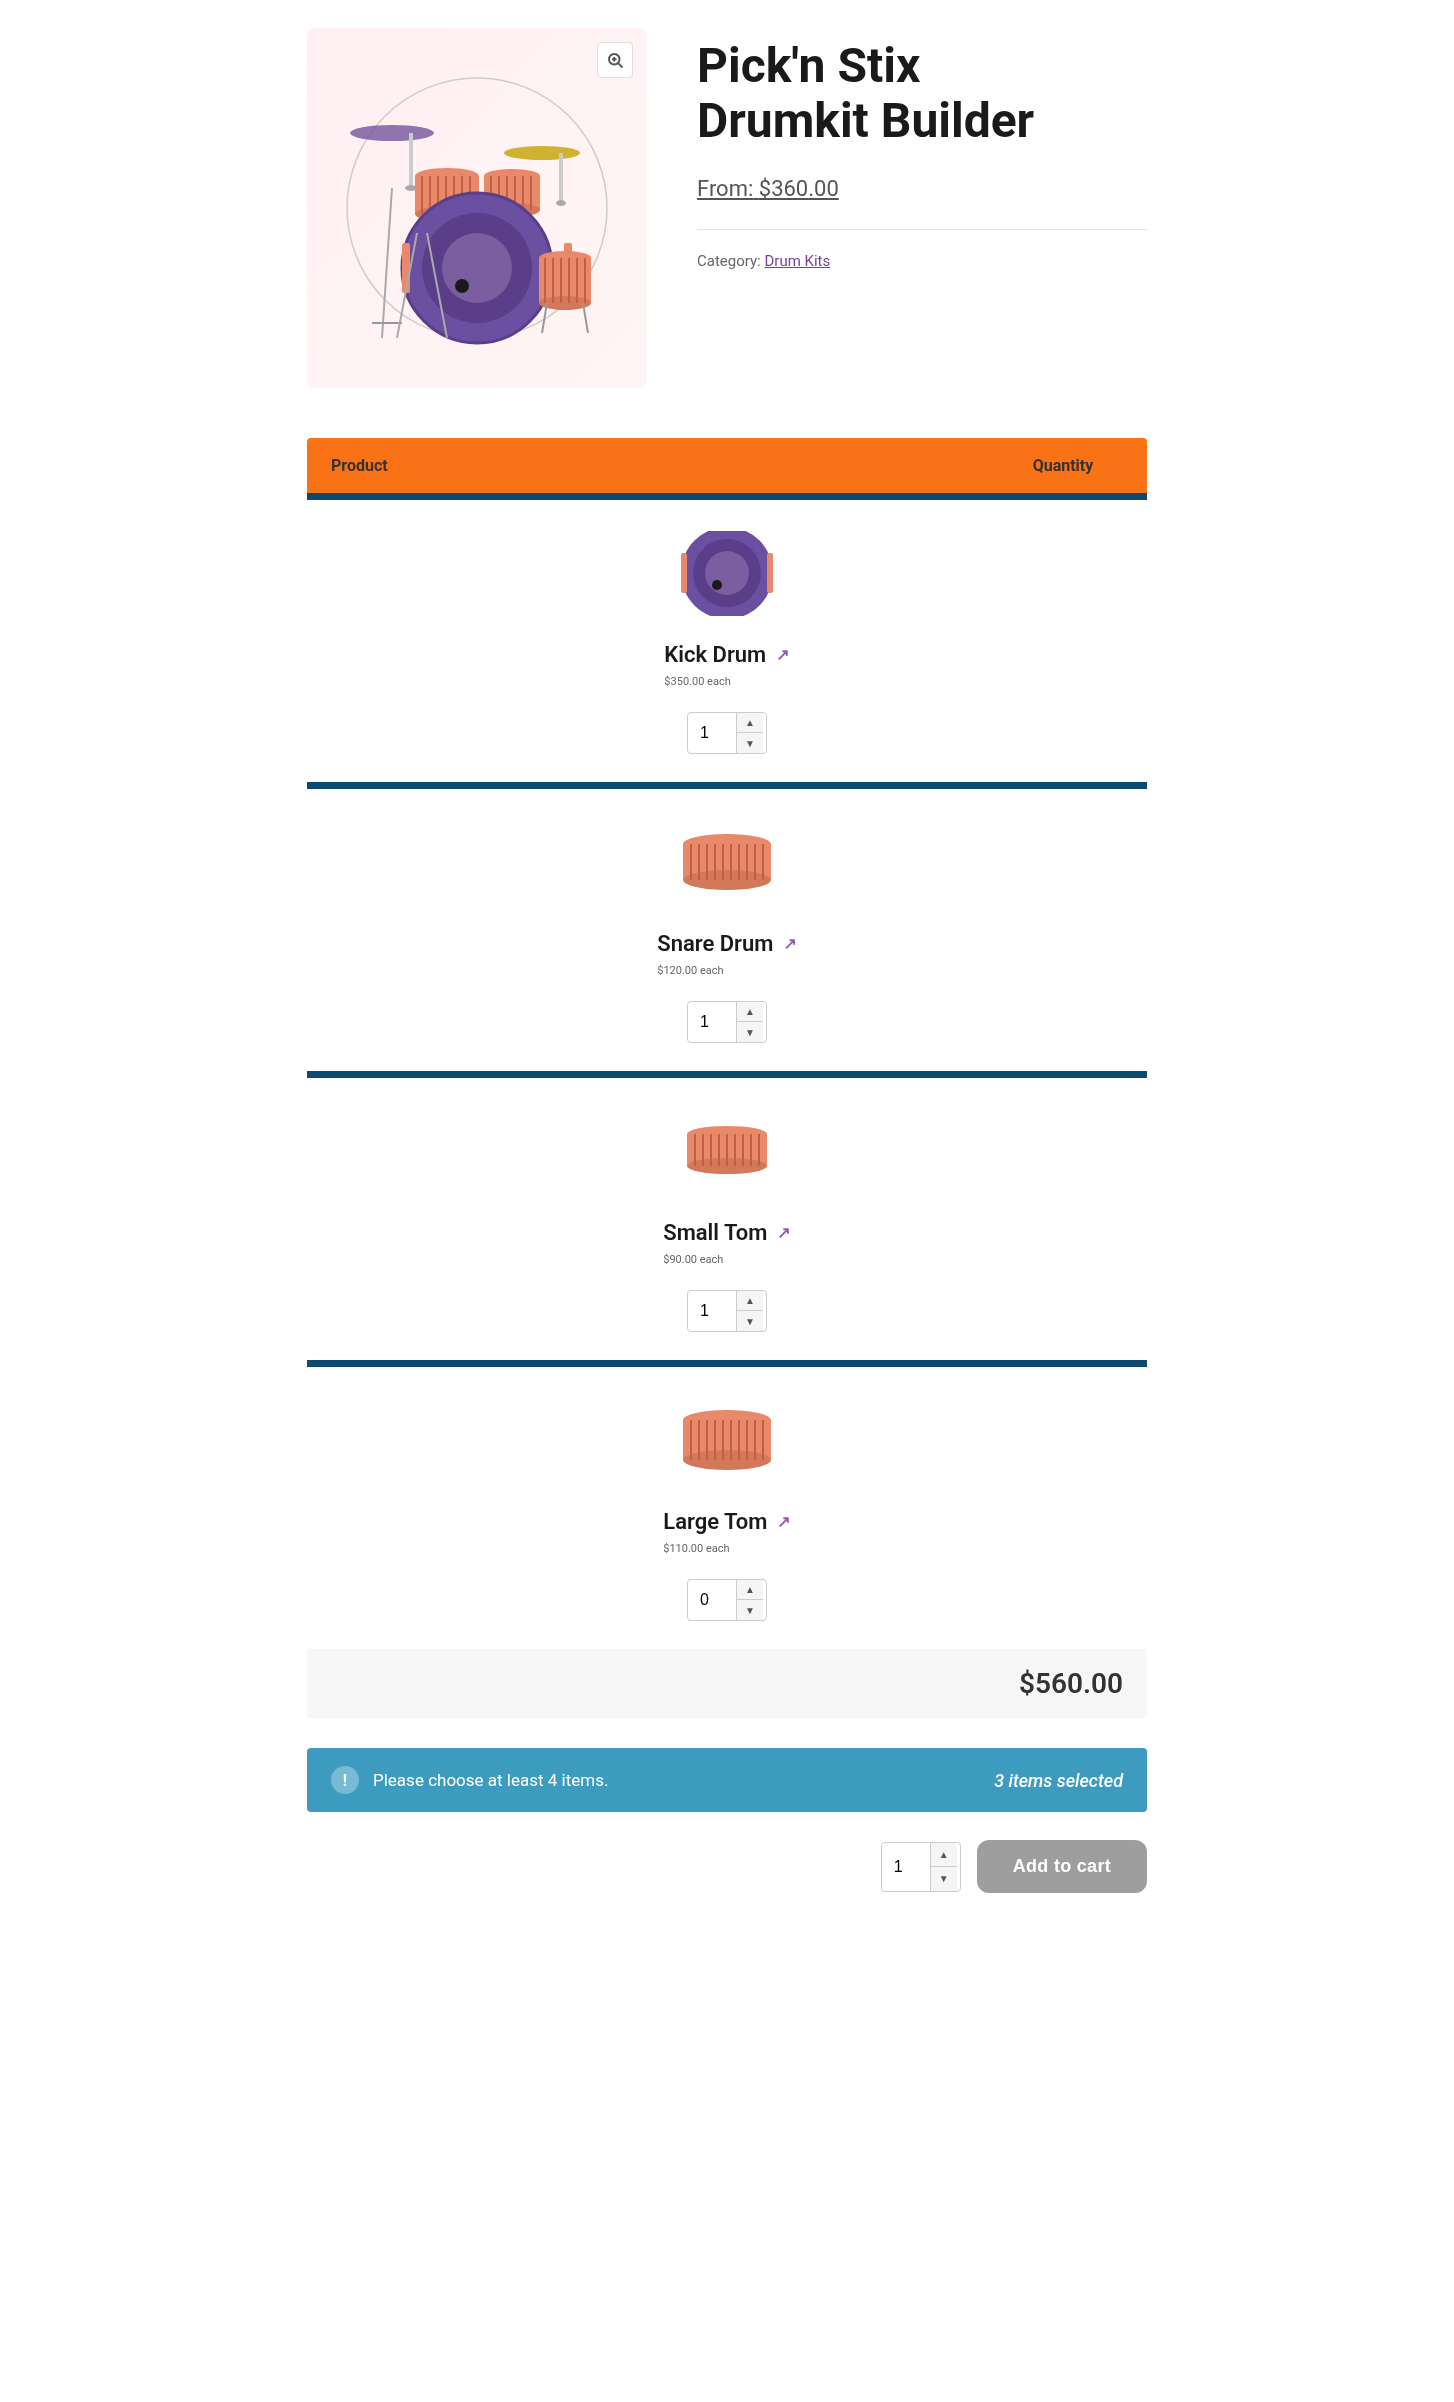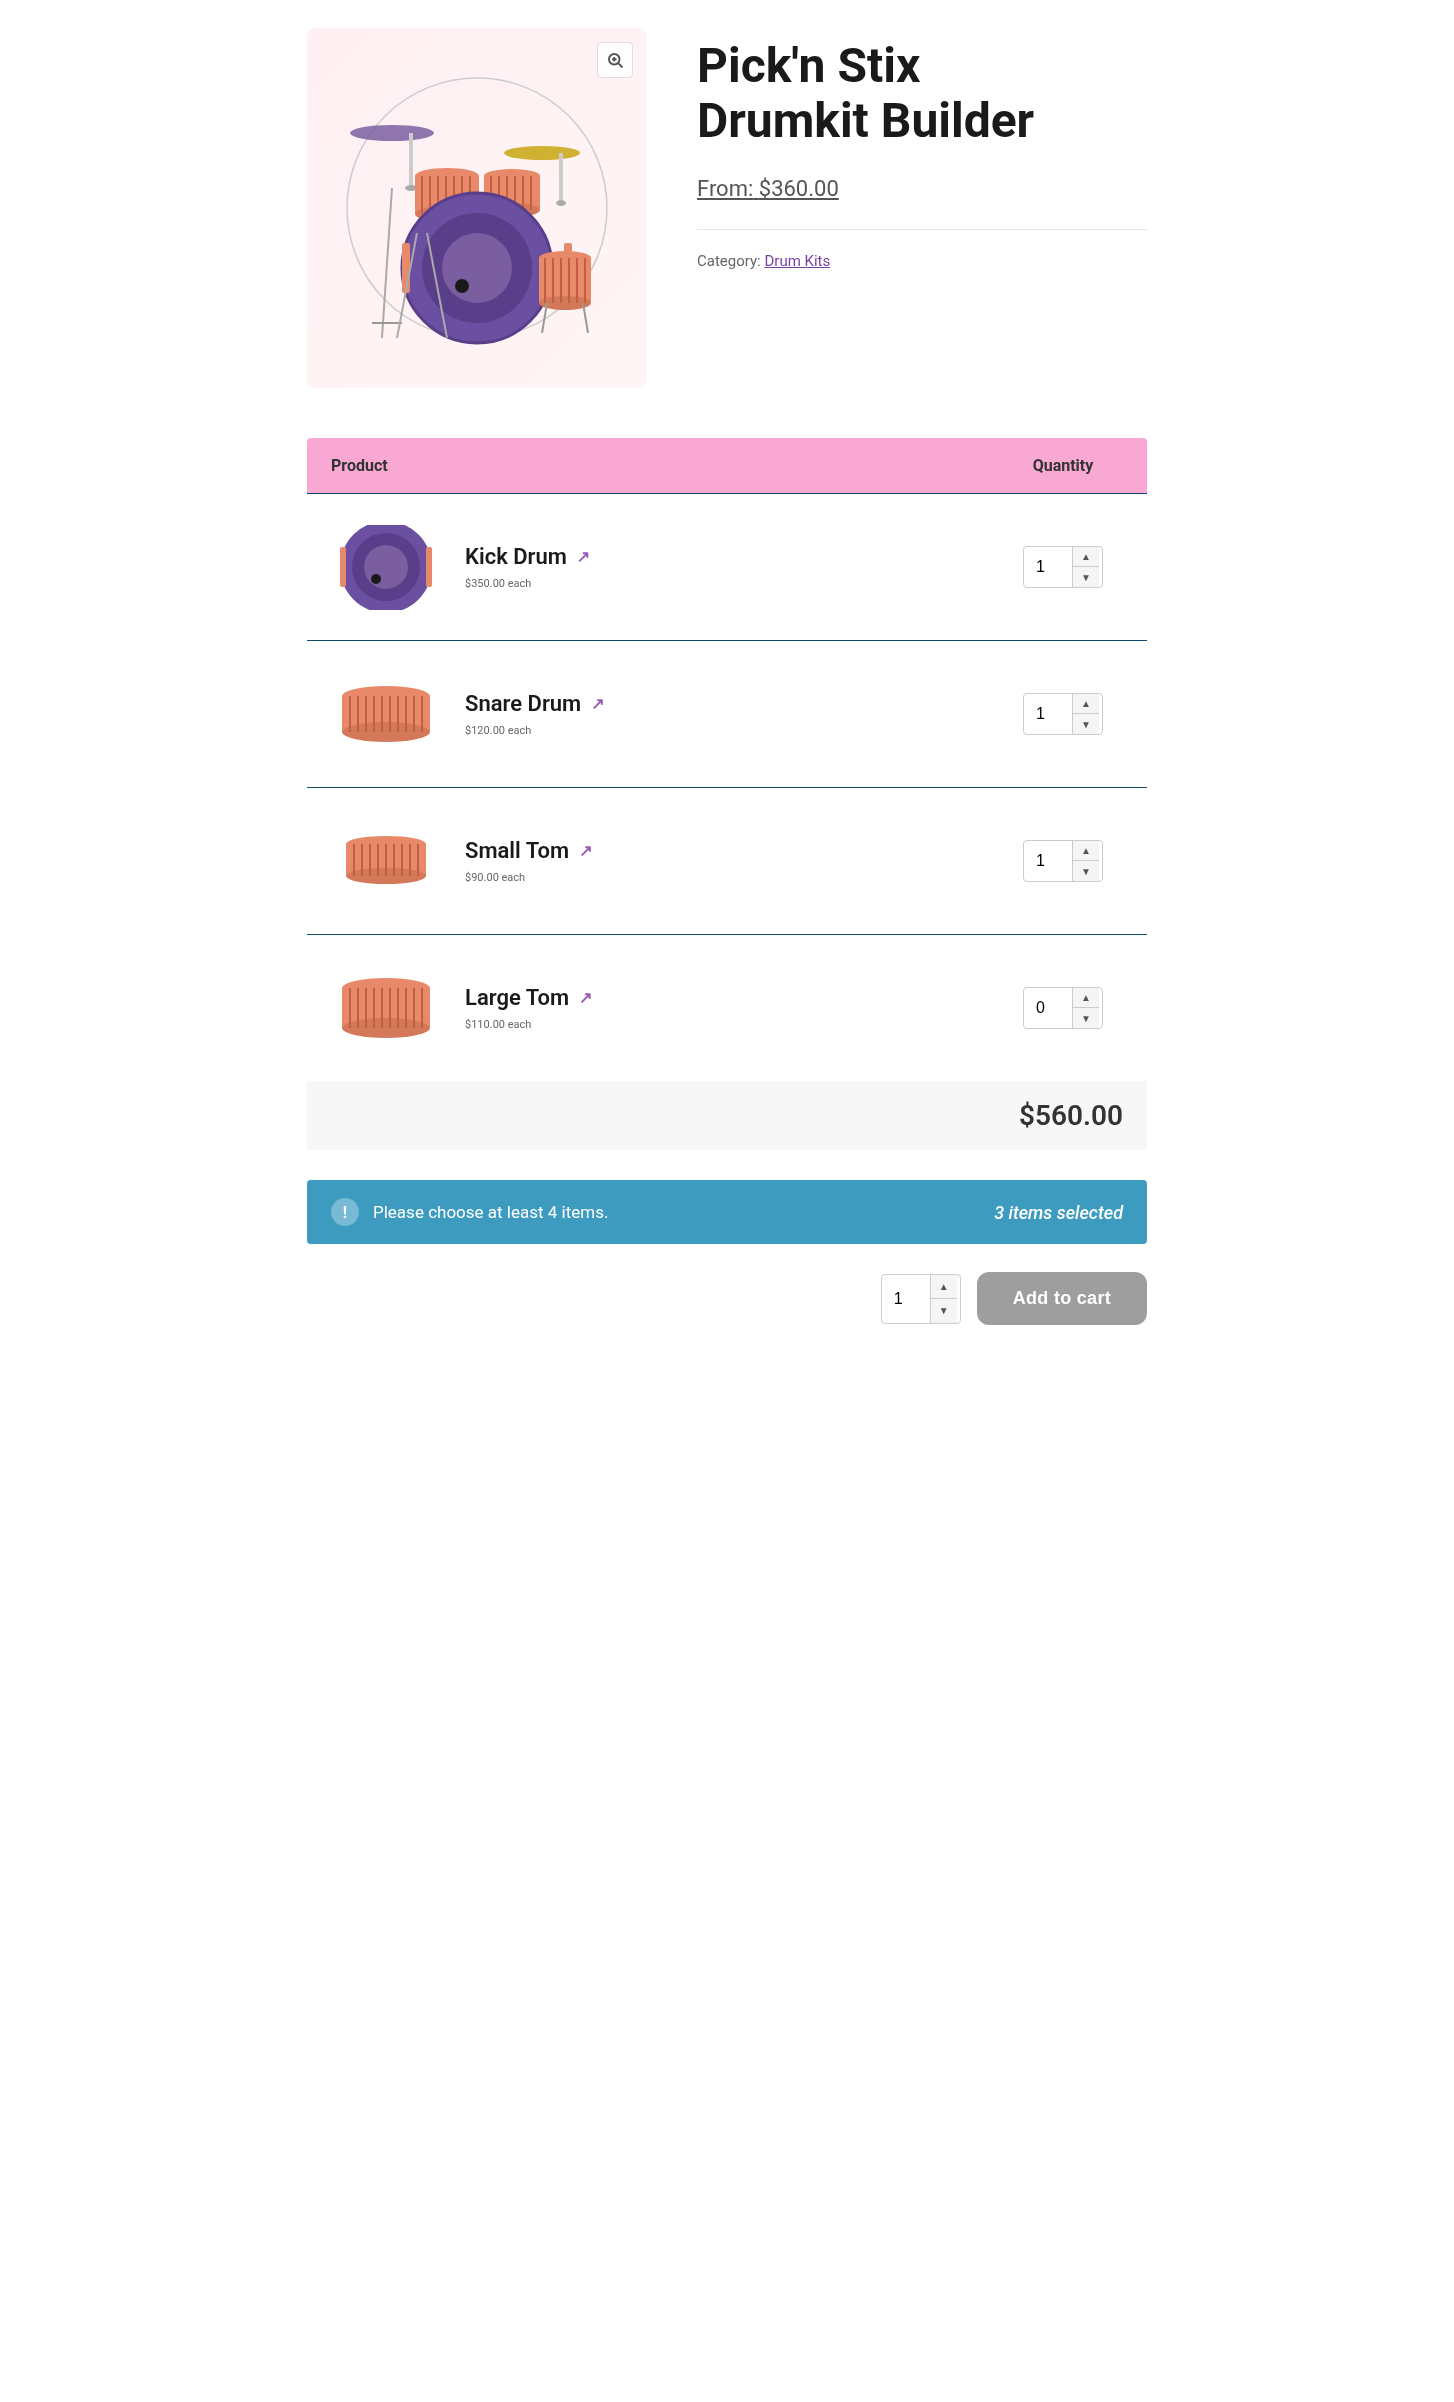--- a/index.html
+++ b/index.html
@@ -107,21 +107,21 @@
       background: #f7f7f7;
       border-radius: 4px;
       overflow: hidden;
       margin-bottom: 30px;
     }
 
     .bundle-table-header {
       display: grid;
       grid-template-columns: 1fr auto;
       padding: 18px 24px;
-      background: #f9a8d4;
+      background: #f97316;
     }
 
     .bundle-table-header .col-product {
       font-weight: 700;
       font-size: 16px;
       color: #333;
     }
 
     .bundle-table-header .col-quantity {
       font-weight: 700;
@@ -129,22 +129,23 @@
       color: #333;
       min-width: 120px;
       text-align: center;
     }
 
     .bundle-item {
       display: flex;
       align-items: center;
       padding: 28px 24px;
       background: #fff;
-      border-top: 1px solid #0c4a6e;
+      border-top: 7px solid #0c4a6e;
       gap: 24px;
+      flex-direction: column;
     }
 
     .bundle-item-image {
       width: 110px;
       min-width: 110px;
       height: 90px;
       display: flex;
       align-items: center;
       justify-content: center;
     }

